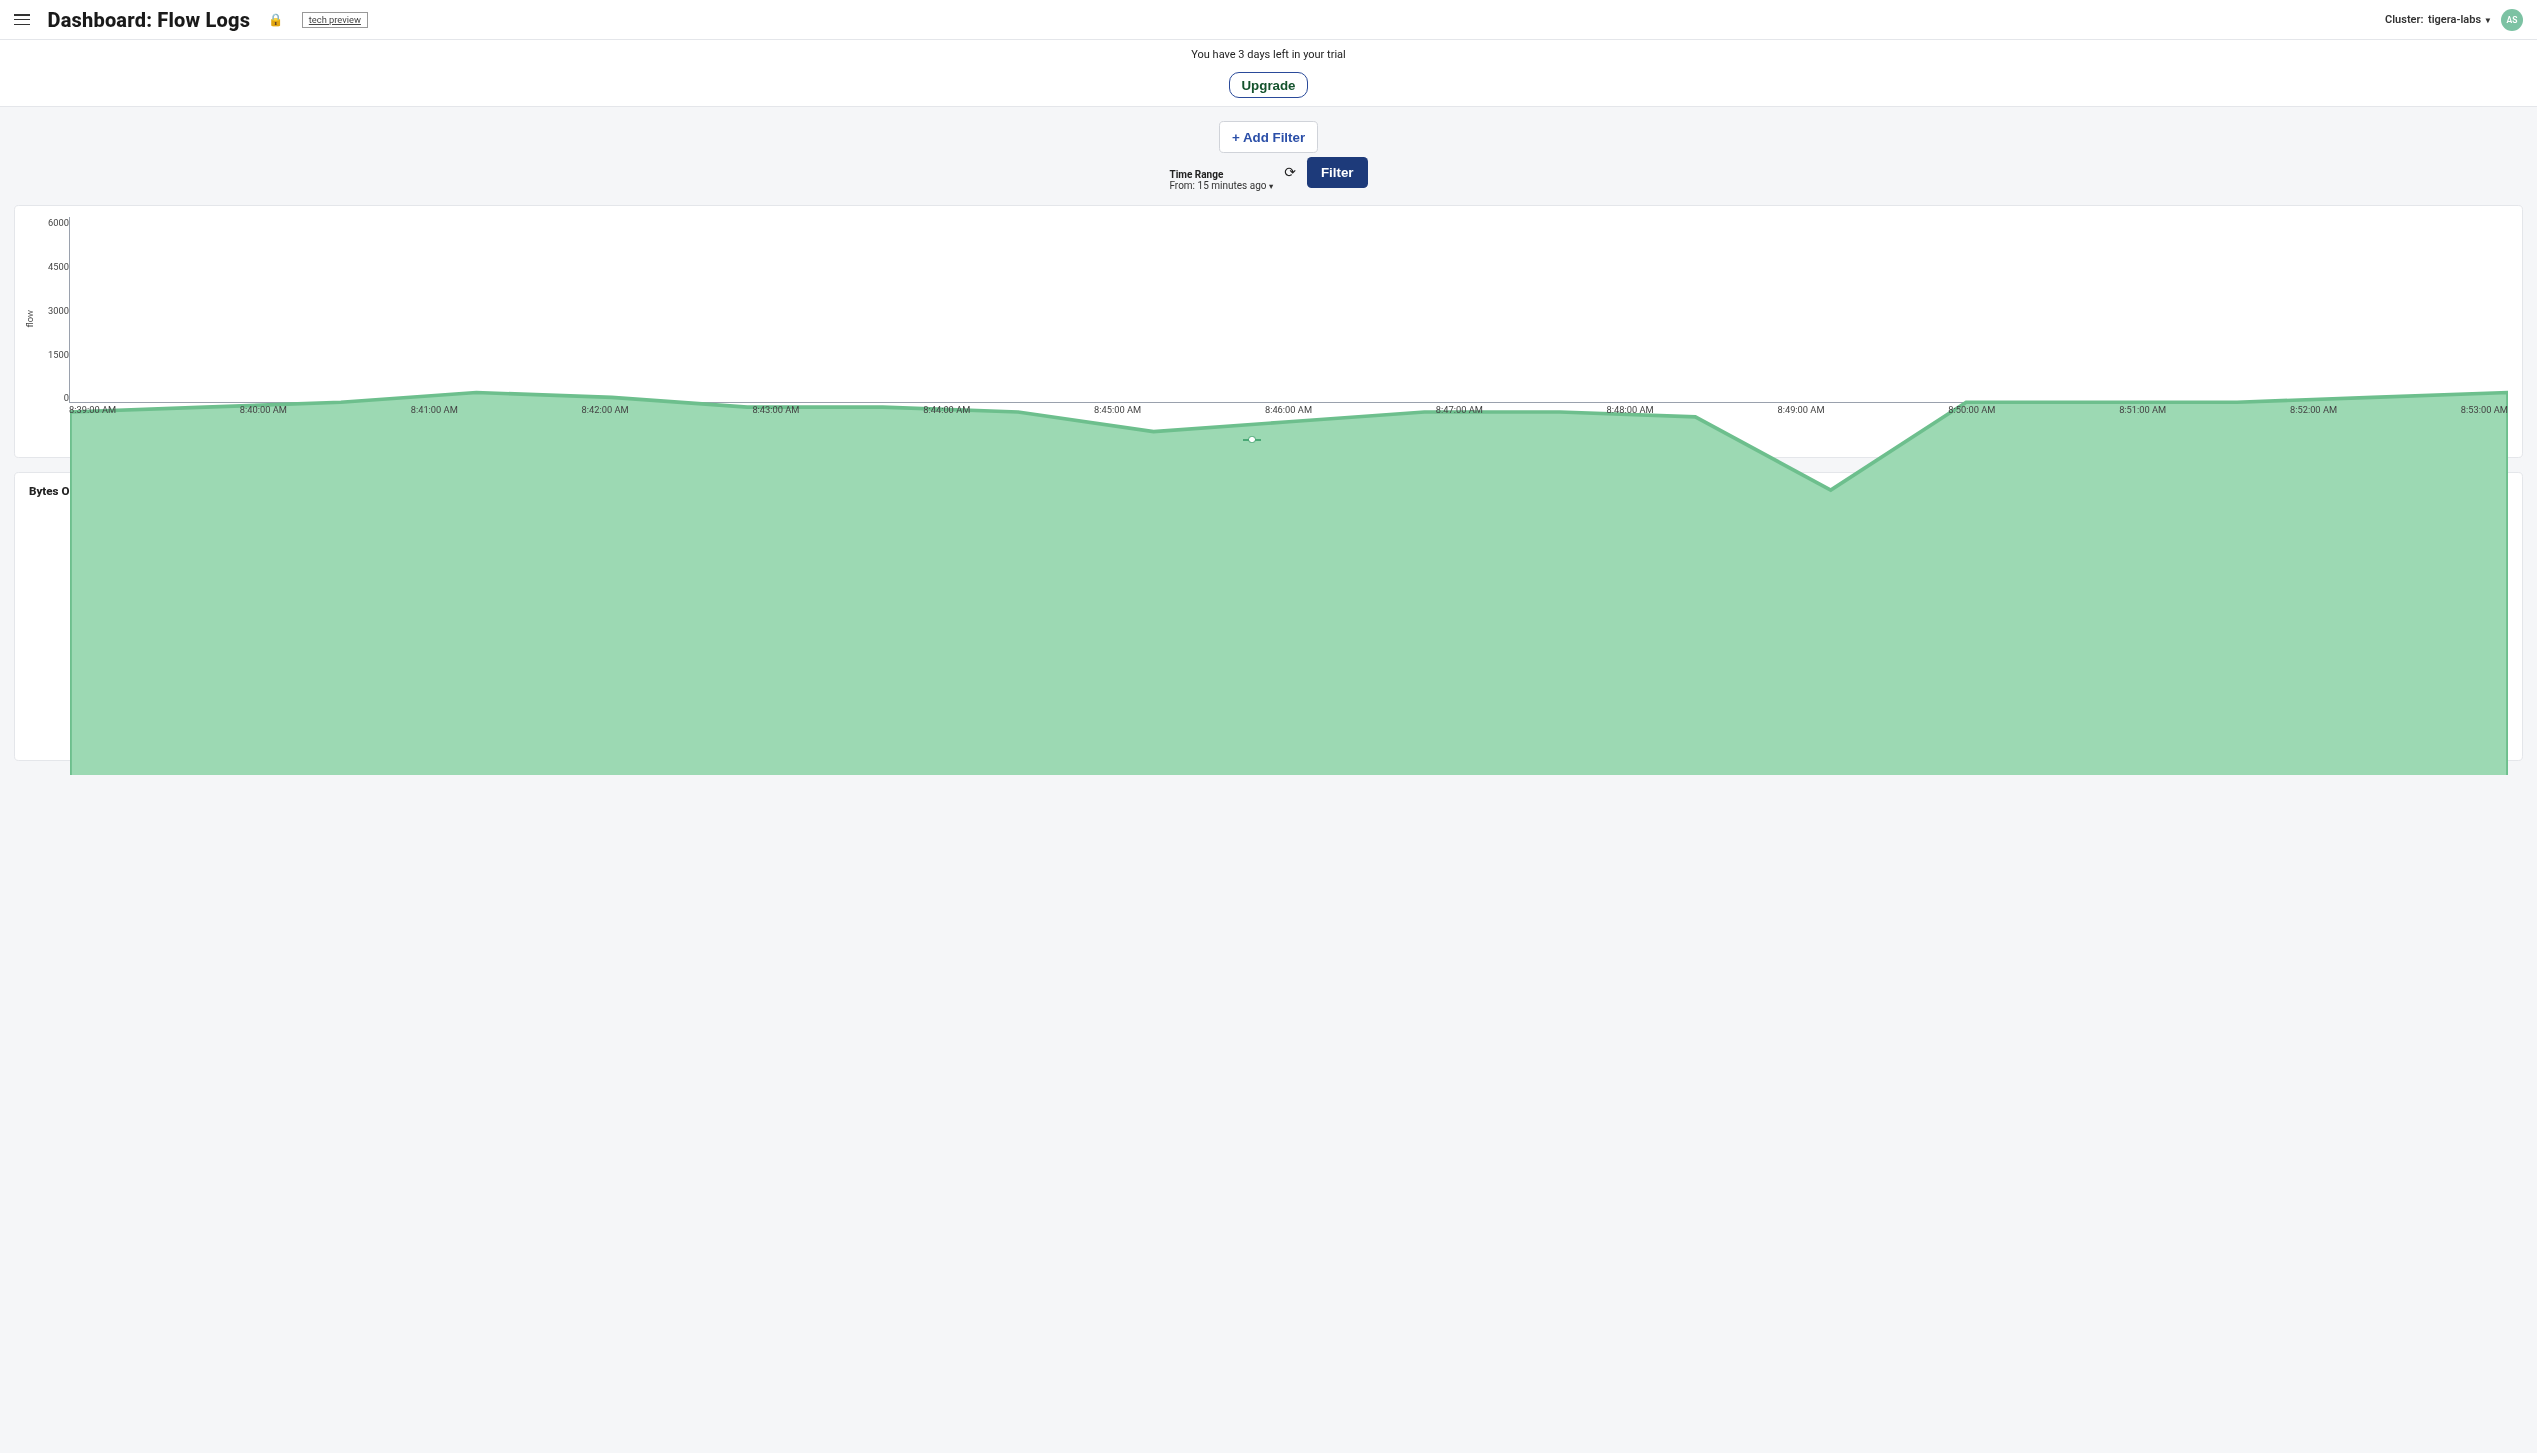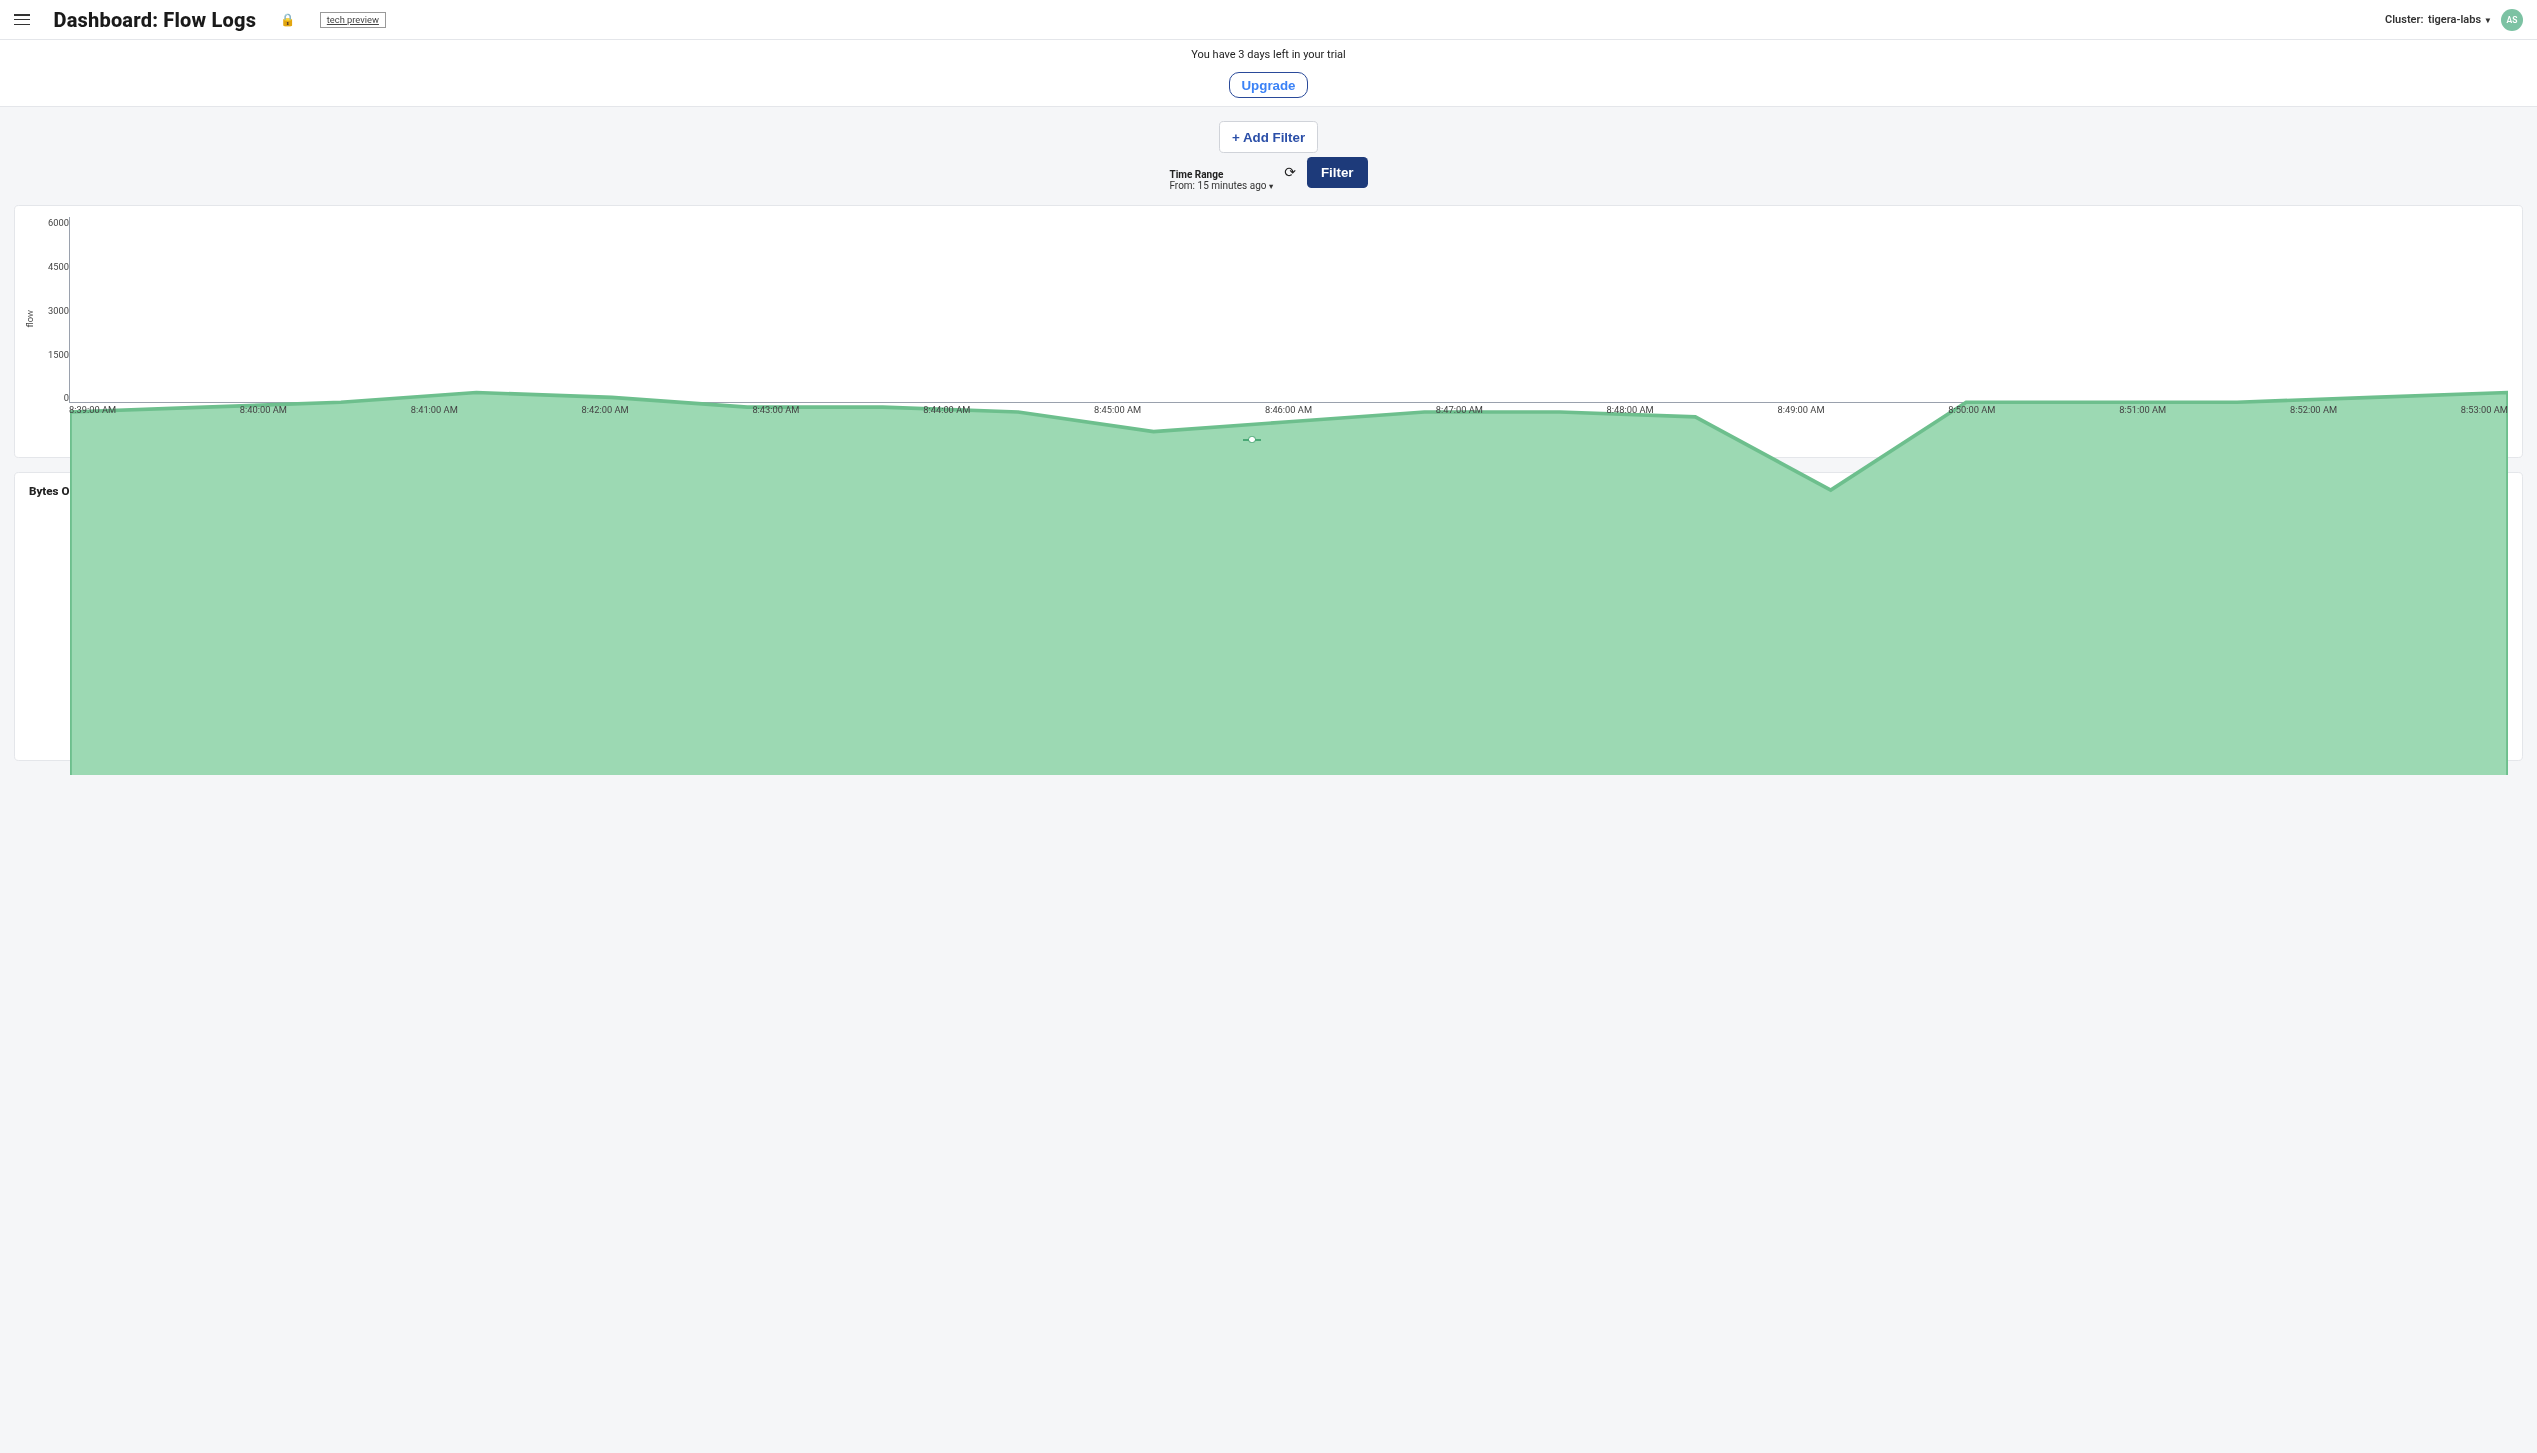--- a/index.html
+++ b/index.html
@@ -1,28 +1,28 @@
 <!DOCTYPE html>
 <html style="font-size:12.4px"><head>
 <meta charset="utf-8">
 <style>
 * { box-sizing: border-box; margin: 0; padding: 0; }
 body { font-family: -apple-system, BlinkMacSystemFont, "Segoe UI", Roboto, "Helvetica Neue", Arial, sans-serif; background: #f5f6f8; color: #222; font-size: 11px; }
 .header { display: flex; align-items: center; justify-content: space-between; padding: 7.7px 14px; background: #fff; border-bottom: 0.8px solid #e4e6ea; }
-.header-left { display: flex; align-items: center; gap: 24px; }
+.header-left { display: flex; align-items: center; gap: 18px; }
 .menu-icon { cursor: pointer; display:flex; flex-direction:column; gap:3.1px; width:15.5px;}
 .menu-icon span{height:1.5px;background:#333;width:100%;}
 .page-title { font-size: 20px; font-weight: 800; letter-spacing:0.2px; color:#1a1a1a;}
 .lock-icon { font-size: 12.4px; color:#333;}
 .badge-tech { border:0.8px solid #999; border-radius:0; padding:1.5px 6.2px; font-size:9.3px; color:#444;text-decoration:underline;}
 .header-right { display:flex; align-items:center; gap:11px;}
 .cluster-selector{display:flex;align-items:center;gap:4.6px;cursor:pointer;font-weight:600;color:#333;}
 .avatar{width:22px;height:22px;border-radius:50%;background:#7cc2a3;color:#fff;display:flex;align-items:center;justify-content:center;font-size:8.5px;font-weight:600;}
 .trial-bar{display:flex;justify-content:flex-end;align-items:center;gap:11px;padding:7.7px 14px;background:#fff;border-bottom:0.8px solid #e4e6ea;flex-direction:column;}
-.upgrade-btn{border:0.8px solid #2a4a9a;color:#3b82f6;background:#fff;border-radius:10px;padding:4.6px 11px;font-weight:600;cursor:pointer;}
+.upgrade-btn{border:0.8px solid #2a4a9a;color:#14532d;background:#fff;border-radius:10px;padding:4.6px 11px;font-weight:600;cursor:pointer;}
 .toolbar{display:flex;justify-content:flex-end;align-items:center;padding:14px;flex-direction:column;}
 .add-filter-btn{border:0.8px solid #d0d3d9;background:#fff;border-radius:4.6px;padding:7.7px 12.4px;color:#2b4fa8;font-weight:600;cursor:pointer;}
 .toolbar-right{display:flex;align-items:center;gap:11px;}
 .time-range{text-align:left;margin-top:16px;}
 .time-range-label{font-weight:700;font-size:10px;}
 .time-range-value{font-size:10px;color:#333;}
 .refresh-icon{cursor:pointer;font-size:14px;}
 .actions-btn{background:#1d3a7a;color:#fff;border:none;border-radius:4.6px;padding:7.7px 14px;font-weight:600;cursor:pointer;}
 .card{background:#fff;border:0.8px solid #e4e6ea;border-radius:4.6px;margin:0 14px 14px 14px;padding:11px 14px;}
 .card-title{font-weight:800;font-size:11.6px;margin-bottom:6.2px;}

